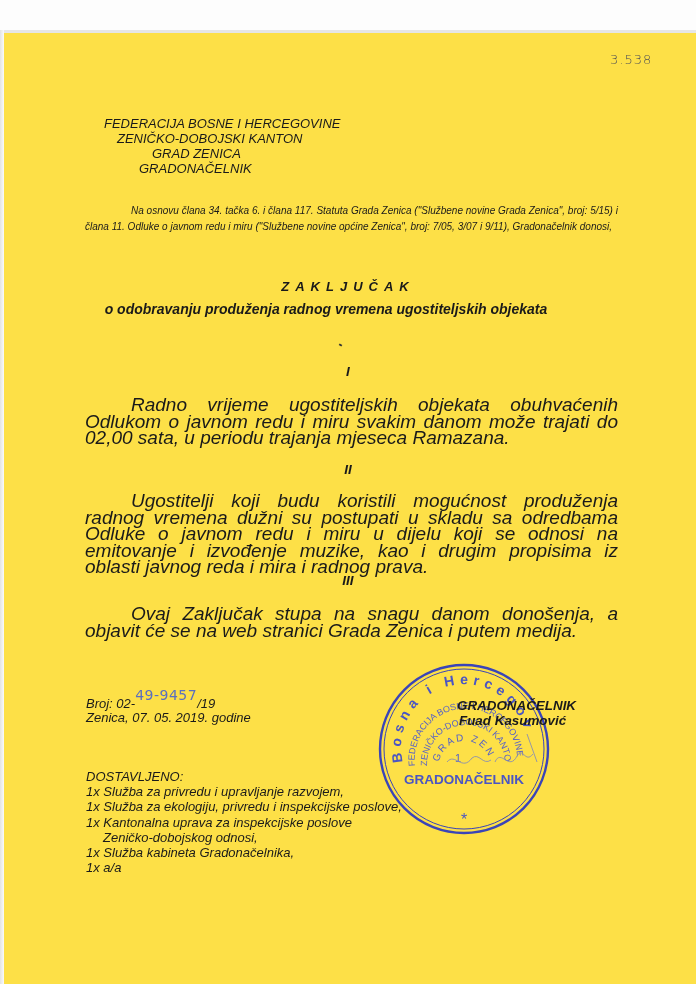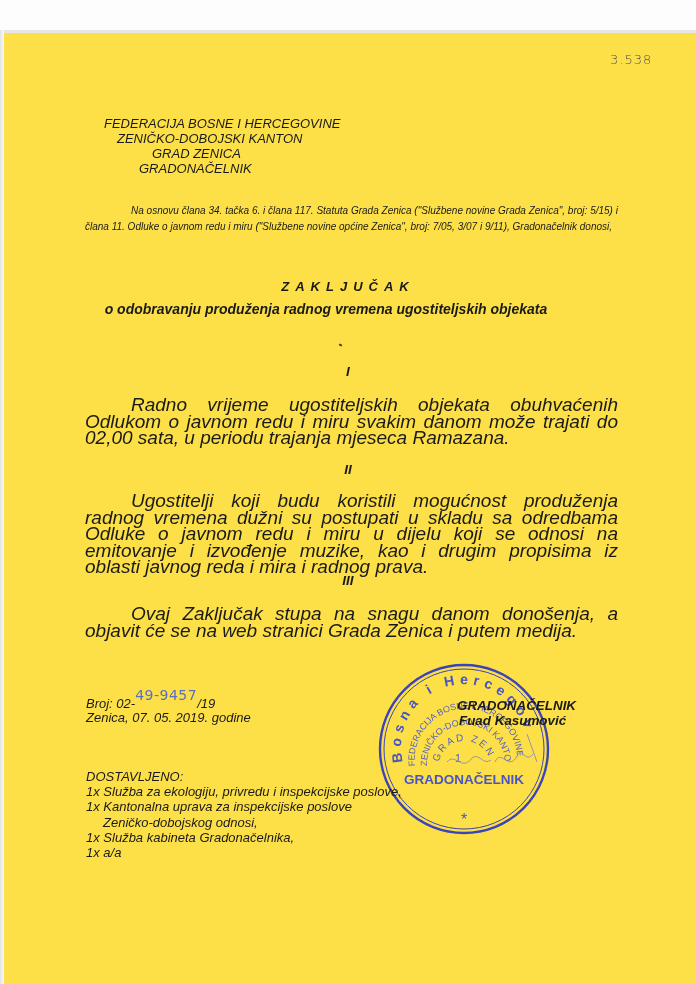--- a/index.html
+++ b/index.html
@@ -113,19 +113,20 @@
     <path d="M 70 100 C 78 90, 85 110, 95 96 C 102 90, 106 104, 114 98 M 118 100 C 124 86, 132 110, 140 94 C 146 84, 148 102, 156 92 M 150 72 L 160 100" fill="none" stroke="#8a8fb0" stroke-width="0.9"></path>
   </svg>
 
   <div class="signature-block">
     <div>GRADONAČELNIK</div>
     <div class="name">Fuad Kasumović</div>
   </div>
 
   <div class="delivered">
     <div>DOSTAVLJENO:</div>
+    <div>1x Služba za privredu i upravljanje razvojem,</div>
     <div>1x Služba za ekologiju, privredu i inspekcijske poslove,</div>
     <div>1x Kantonalna uprava za inspekcijske poslove</div>
     <div class="sub">Zeničko-dobojskog odnosi,</div>
     <div>1x Služba kabineta Gradonačelnika,</div>
     <div>1x a/a</div>
   </div>
 </div>
 
 </body></html>

